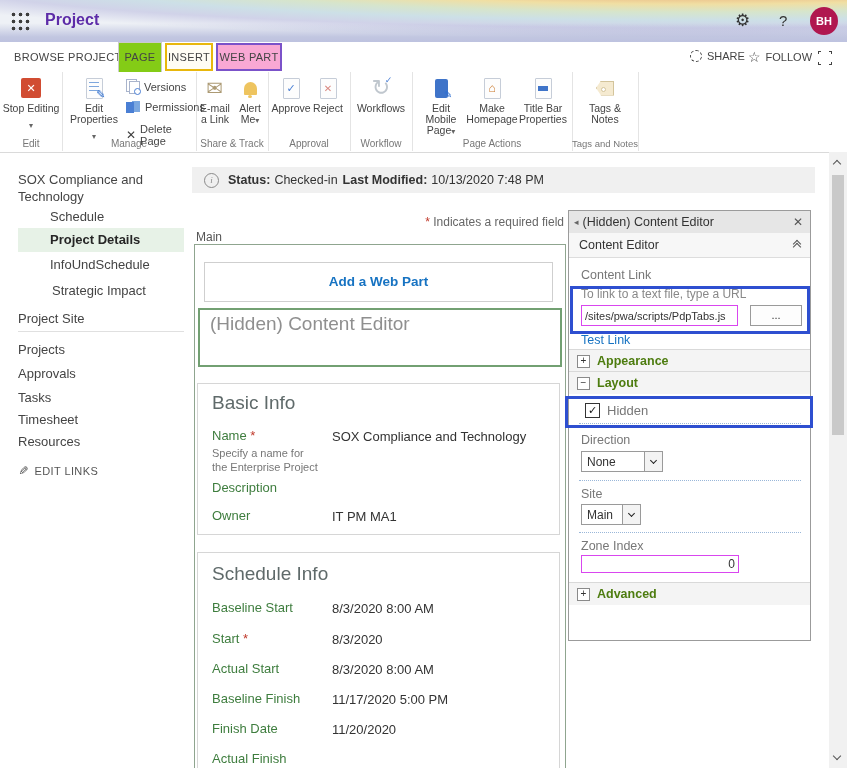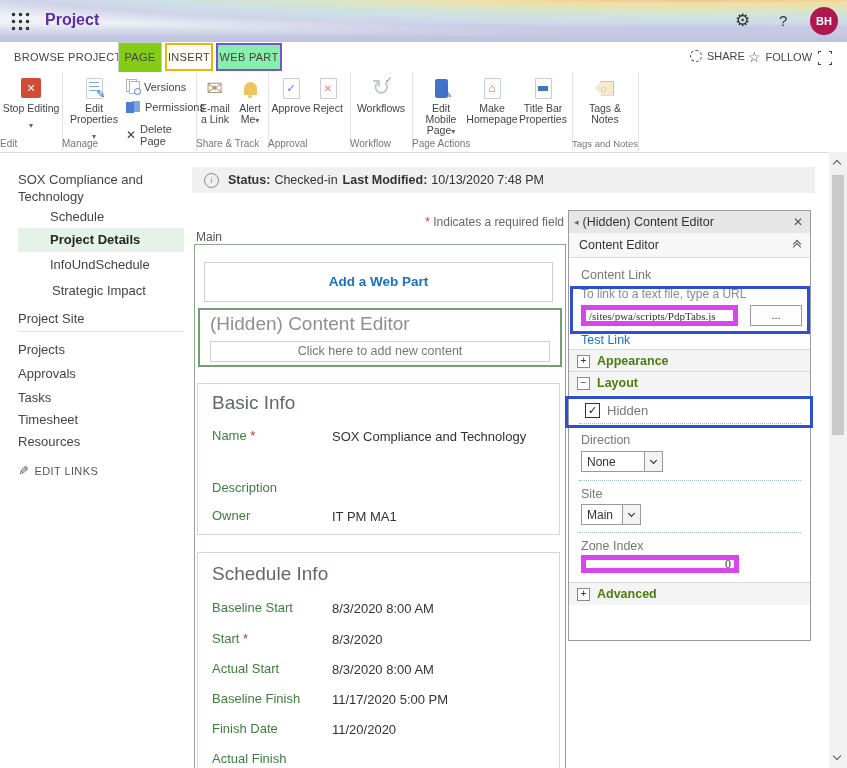--- a/index.html
+++ b/index.html
@@ -17,31 +17,31 @@
   .suite-title{font-size:16px;font-weight:bold;color:#5d2ca8;}
   .gear{font-size:17px;color:#333;}
   .help{font-size:15px;color:#333;}
   .avatar{width:28px;height:28px;border-radius:50%;background:#b0174f;color:#fff;
     font-size:11px;font-weight:bold;display:flex;align-items:center;justify-content:center;}
   
   .tabrow{left:0;top:42px;width:847px;height:30px;background:#fff;border-bottom:1px solid #f0f0f0;}
   .tab{font-size:11px;color:#444;letter-spacing:.3px;line-height:30px;}
   .tab-active{background:#84cc16;border:1px solid #cbcbcb;border-bottom:none;text-align:center;line-height:28px;}
   .tab-gold{border:2px solid #e8b70c;text-align:center;line-height:24px;background:#fffdf5;}
-  .tab-purple{border:2px solid #7b52c9;text-align:center;line-height:24px;background:#86efac;}
+  .tab-purple{border:2px solid #7b52c9;text-align:center;line-height:24px;background:#f9a8d4;}
   .tr-act{font-size:11px;color:#444;display:flex;align-items:center;gap:5px;}
   .shareic{width:10px;height:10px;border:1.5px dashed #444;border-radius:50%;}
   .star{font-size:14px;color:#444;}
   .focusic{width:12px;height:12px;border:1.6px solid #444;position:relative;}
   .focusic::before{content:"";position:absolute;left:2px;right:2px;top:-2px;bottom:-2px;background:#fff;}
   .focusic::after{content:"";position:absolute;top:2px;bottom:2px;left:-2px;right:-2px;background:#fff;}
   
   .ribbon{left:0;top:72px;width:847px;height:80px;background:#fff;border-bottom:1px solid #dadada;}
   .rgroup{position:absolute;top:0;height:79px;border-right:1px solid #e4e4e4;}
-  .glabel{position:absolute;bottom:2px;left:0;right:0;text-align:left;font-size:10px;color:#777;}
+  .glabel{position:absolute;bottom:2px;left:0;right:0;text-align:center;font-size:10px;color:#777;}
   .bigbtn{position:absolute;top:3px;display:flex;flex-direction:column;align-items:center;text-align:center;cursor:pointer;}
   .bigbtn .ic{height:26px;display:flex;align-items:center;justify-content:center;margin-bottom:2px;}
   .blab{font-size:10.5px;line-height:11px;color:#444;}
   .car::after{content:"▾";font-size:8px;color:#666;}
   .smallbtn{position:absolute;display:flex;align-items:center;gap:4px;font-size:11px;color:#444;cursor:pointer;}
   .doc{width:15px;height:19px;background:#fdfdfd;border:1px solid #c6cdd8;border-radius:1px;
     display:flex;align-items:center;justify-content:center;position:relative;}
   .stopic{width:20px;height:20px;background:#d14c32;border-radius:2px;color:#fff;
     font-size:11px;font-weight:bold;display:flex;align-items:center;justify-content:center;}
   .eplines{width:10px;height:12px;background:repeating-linear-gradient(#7ea7dd 0 1.5px,transparent 1.5px 4px);}
@@ -90,21 +90,21 @@
     display:flex;align-items:center;font-size:12.5px;color:#333;}
   .backarr{font-size:9px;color:#666;margin:0 4px 0 5px;}
   .pclose{margin-left:auto;margin-right:7px;font-size:12px;color:#555;cursor:pointer;}
   .psub{position:absolute;left:0;top:22px;right:0;height:24px;background:#f7f7f7;border-bottom:1px solid #ddd;
     display:flex;align-items:center;font-size:12.5px;color:#333;}
   .chv{width:5px;height:5px;border-left:1.6px solid #555;border-top:1.6px solid #555;display:inline-block;}
   .chv-up{transform:rotate(45deg);}
   .chv-dn{transform:rotate(225deg);}
   .plab{font-size:12.5px;color:#777;}
   .phint{font-size:12px;color:#888;}
-  .pinput{position:absolute;border:5px solid #d946ef;font-family:Liberation Serif, serif;font-size:11px;color:#333;padding:0 3px;box-sizing:border-box;}
+  .pinput{position:absolute;border:1px solid #d946ef;font-family:Liberation Sans, sans-serif;font-size:11px;color:#333;padding:0 3px;box-sizing:border-box;}
   .pbtn{position:absolute;border:1px solid #9a9a9a;background:#fdfdfd;font-size:11px;color:#333;text-align:center;cursor:pointer;}
   .plink{font-size:12.5px;color:#1773c2;cursor:pointer;}
   .secbar{position:absolute;left:0;right:0;height:22px;background:#f4f4f4;border-top:1px solid #d9d9d9;
     display:flex;align-items:center;cursor:pointer;}
   .pm{width:11px;height:11px;border:1px solid #8a8a8a;background:#fff;font-size:10px;line-height:9px;text-align:center;color:#333;margin:0 7px 0 8px;}
   .sectxt{font-size:12.5px;font-weight:bold;color:#4d7c0f;}
   .cb{width:13px;height:13px;border:1px solid #333;background:#fff;font-size:11px;font-weight:bold;color:#111;
     display:flex;align-items:center;justify-content:center;cursor:pointer;}
   .dotted{border-bottom:1px dotted #9ab7d9;height:1px;}
   .sel{position:absolute;height:19px;border:1px solid #9a9a9a;background:#fff;display:flex;align-items:center;font-size:12px;color:#333;cursor:pointer;box-sizing:content-box;}
@@ -314,29 +314,31 @@
     <span>Indicates a required field</span>
   </div>
   <div class="abs zonelabel" style="left:196px;top:230px;">Main</div>
 
   <div class="abs zone" style="left:194px;top:244px;width:370px;height:530px;"></div>
 
   <div class="abs addwp" style="left:204px;top:262px;width:347px;height:38px;">Add a Web Part</div>
 
   <div class="abs wpbox" style="left:198px;top:308px;width:360px;height:55px;">
     <div class="abs wptitle" style="left:10px;top:3px;">(Hidden) Content Editor</div>
-    <div class="abs clickadd" style="left:10px;top:31px;width:338px;height:19px;">Click here to add new content</div>
   </div>
 
   <div class="abs infobox" style="left:197px;top:383px;width:361px;height:150px;">
     <div class="abs boxtitle" style="left:14px;top:8px;">Basic Info</div>
     <div class="abs flabel" style="left:14px;top:44px;">
       <span>Name</span> <span class="fstar">*</span>
     </div>
     <div class="abs fval" style="left:134px;top:45px;">SOX Compliance and Technology</div>
+    <div class="abs fhint" style="left:14px;top:62px;">
+      <span>Specify a name for</span><br><span>the Enterprise Project</span>
+    </div>
     <div class="abs flabel" style="left:14px;top:96px;">Description</div>
     <div class="abs fval" style="left:134px;top:97px;"></div>
     <div class="abs flabel" style="left:14px;top:124px;">Owner</div>
     <div class="abs fval" style="left:134px;top:125px;">IT PM MA1</div>
   </div>
 
   <div class="abs infobox" style="left:197px;top:552px;width:361px;height:220px;">
     <div class="abs boxtitle" style="left:14px;top:10px;">Schedule Info</div>
     <div class="abs flabel" style="left:14px;top:47px;">Baseline Start</div>
     <div class="abs fval" style="left:134px;top:48px;">8/3/2020 8:00 AM</div>

